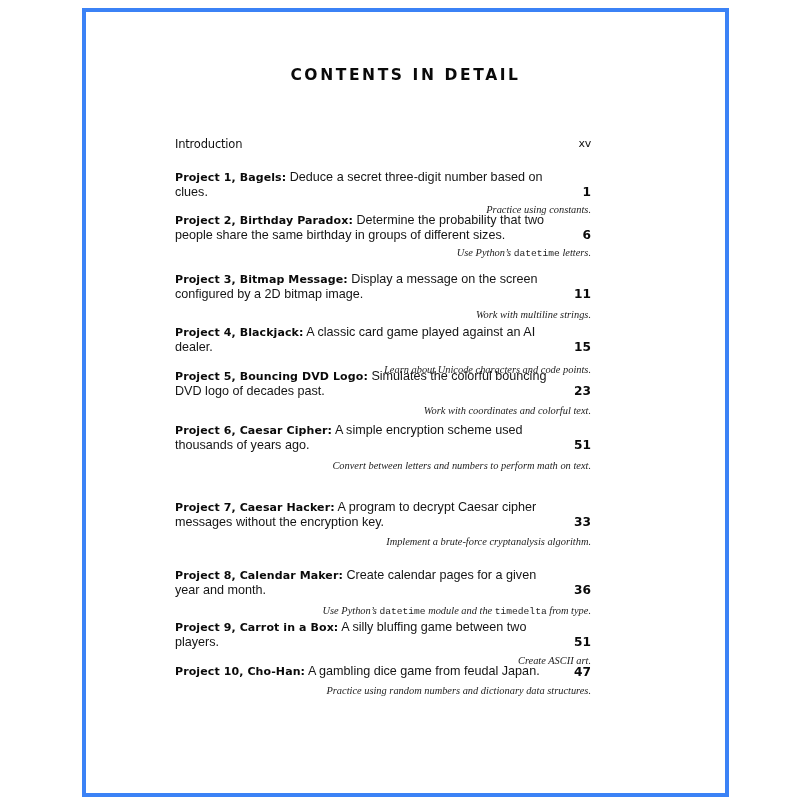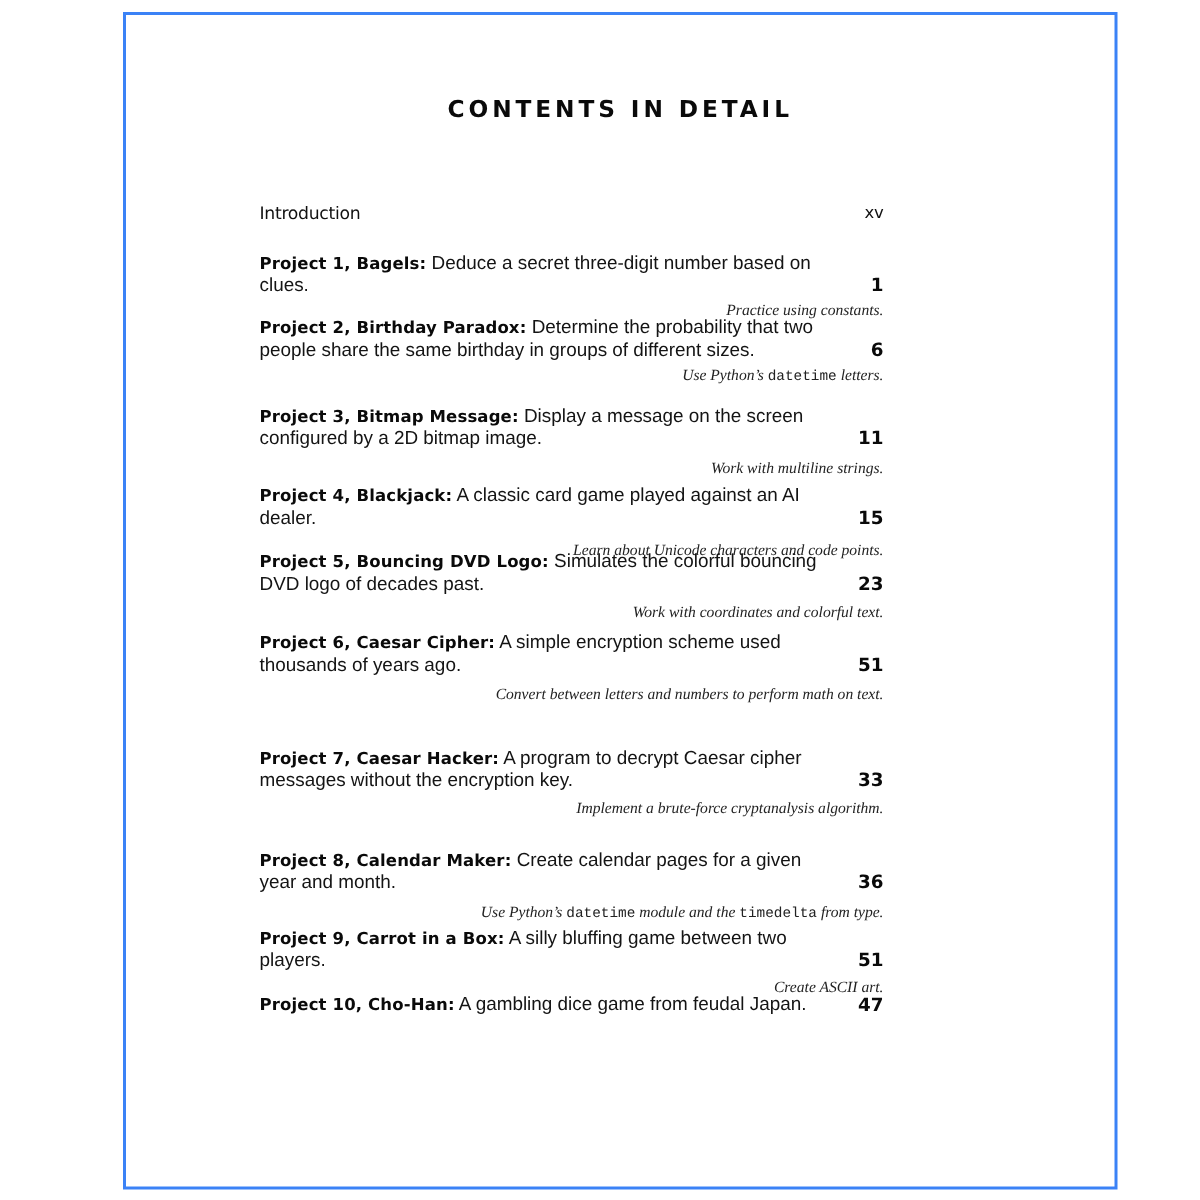--- a/index.html
+++ b/index.html
@@ -14,24 +14,23 @@
     overflow: hidden;
     font-family: "Liberation Sans", sans-serif;
     color: #111111;
   }
   .page {
     position: absolute;
     left: 82px;
     top: 8px;
     width: 639px;
     height: 781px;
-    border: 2px solid #3b82f6;
+    border: 4px solid #3b82f6;
     background: #ffffff;
     box-sizing: content-box;
-    padding-left: 20px;
   }
   .title {
     position: absolute;
     left: 0;
     right: 0;
     top: 54px;
     text-align: center;
     font-family: "DejaVu Sans", sans-serif;
     font-weight: bold;
     font-size: 15.5px;
@@ -157,15 +156,16 @@
       <div class="note" style="margin-top:8px"><span>Use Python’s </span><span class="code">datetime</span><span> module and the </span><span class="code">timedelta</span><span> from type.</span></div>
     </div>
 
     <div class="entry" style="top:608px">
       <div class="head"><span class="name">Project 9, Carrot in a Box:</span> <span class="desc">A silly bluffing game between two players.</span><span class="pg">51</span></div>
       <div class="note" style="margin-top:6px"><span>Create ASCII art.</span></div>
     </div>
 
     <div class="entry" style="top:652px">
       <div class="head"><span class="name">Project 10, Cho-Han:</span> <span class="desc">A gambling dice game from feudal Japan.</span><span class="pg">47</span></div>
+      <div class="note" style="margin-top:6px"><span>Practice using random numbers and dictionary data structures.</span></div>
     </div>
   </div>
 </div>
 
 </body></html>

